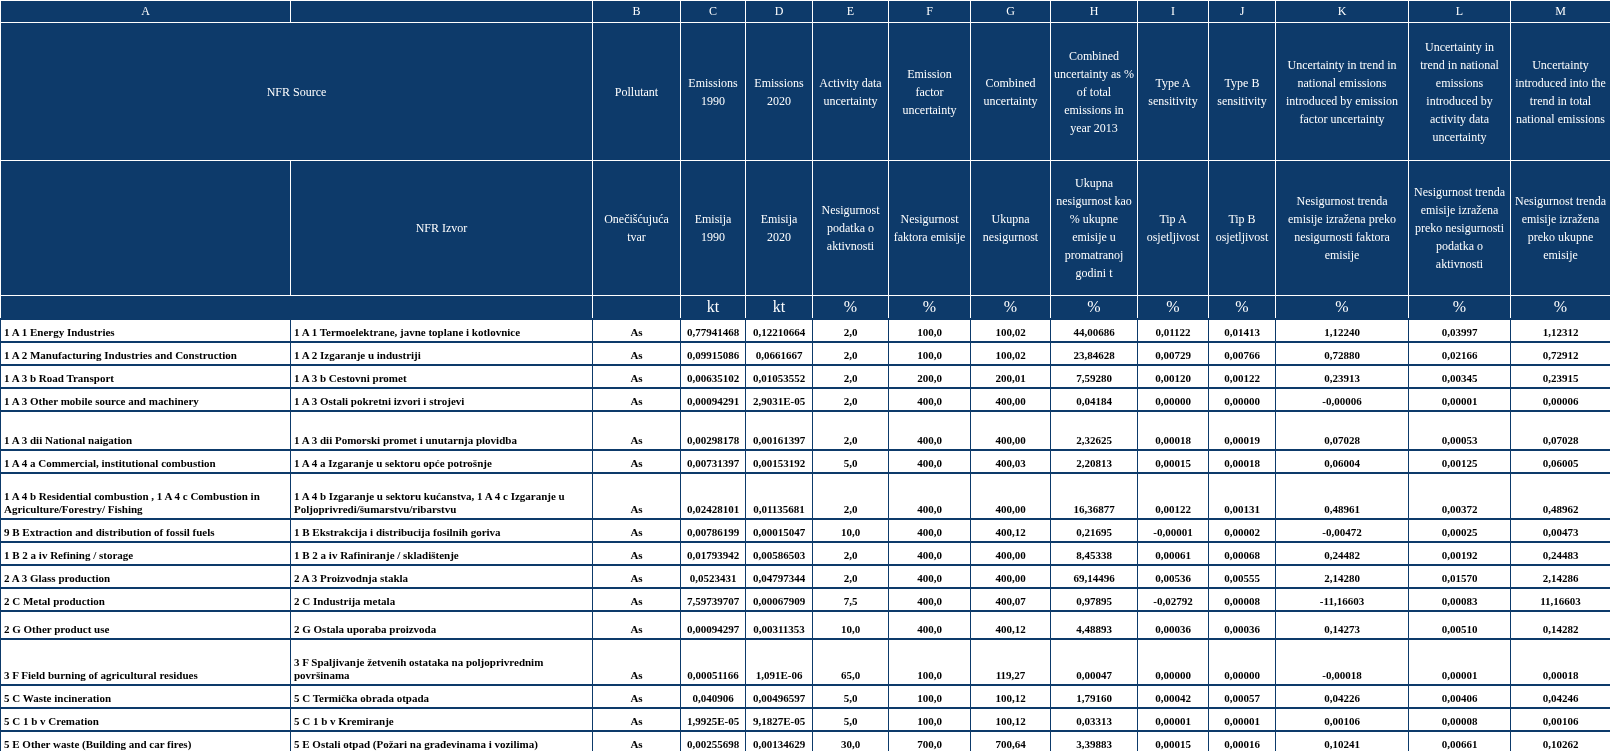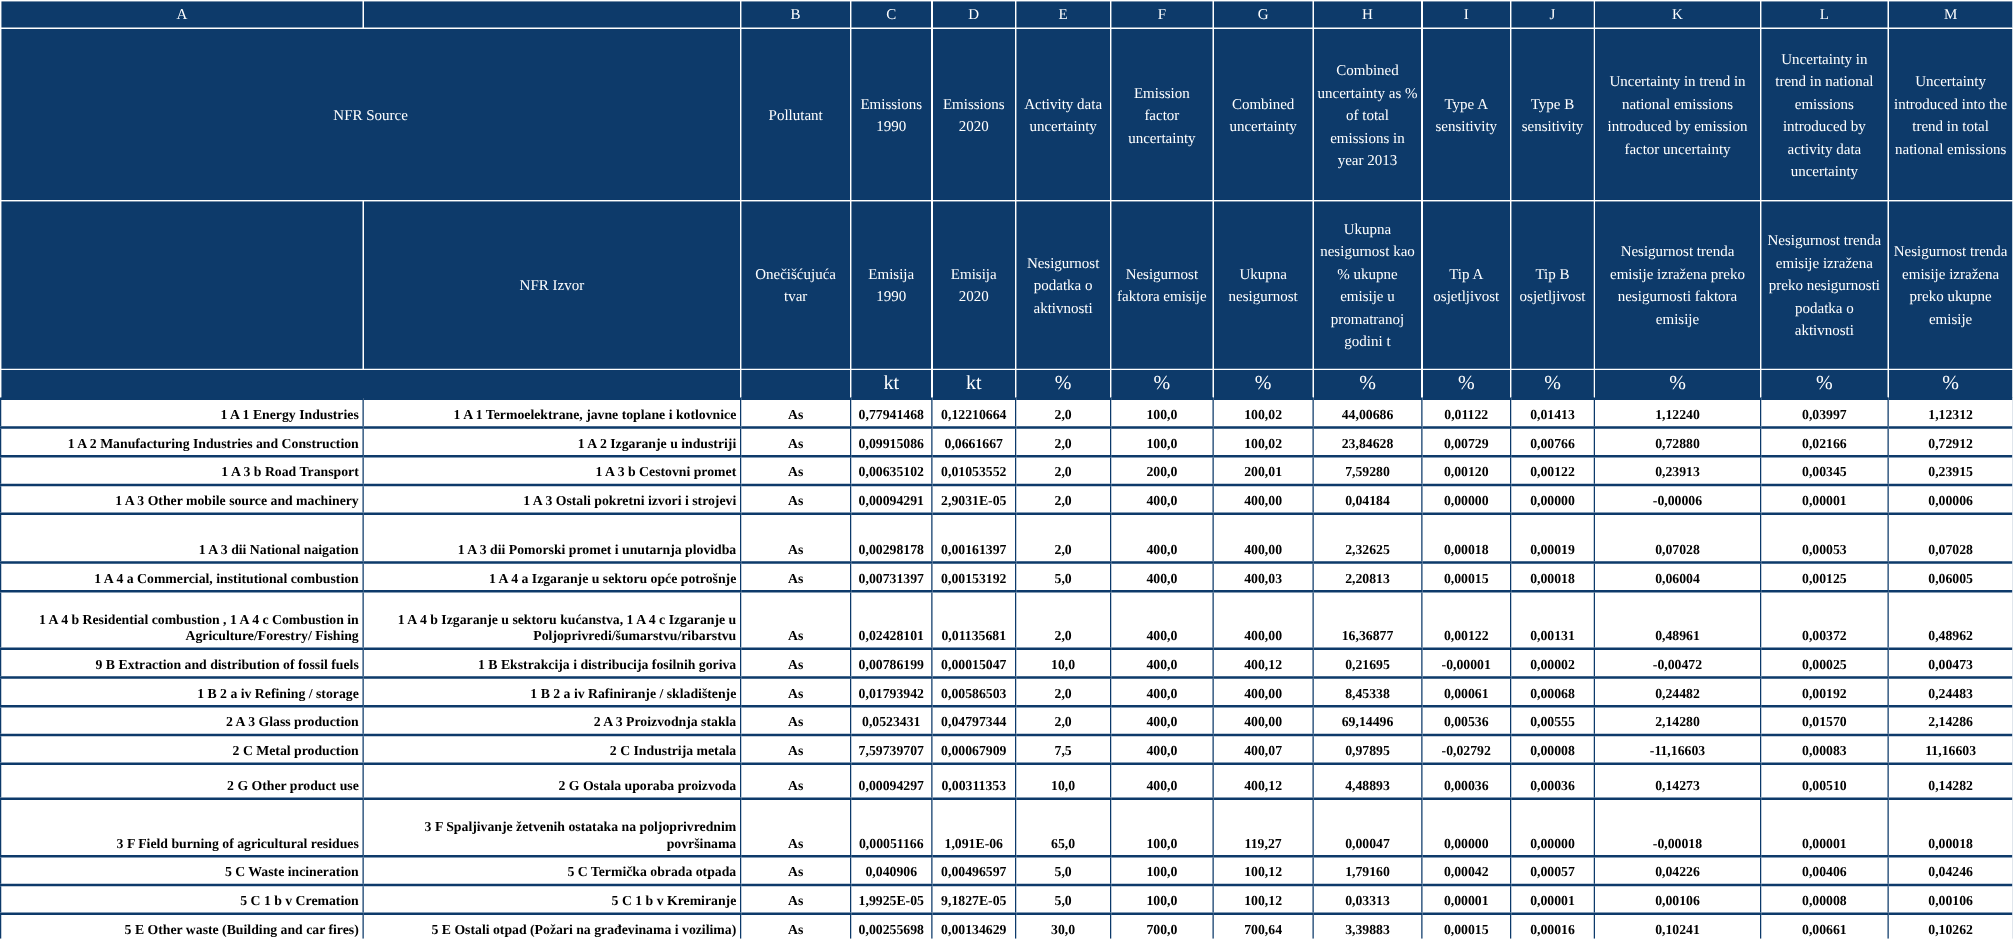--- a/index.html
+++ b/index.html
@@ -20,21 +20,21 @@
   .letter{font-size:12px;line-height:1.1;}
   .unit{font-size:16px;line-height:1.1;}
 
   
   .dcell{
     background:#fff;color:#000;font-weight:bold;font-size:11px;
     border-left:1px solid var(--navy);border-right:1px solid var(--navy);
     border-top:2px solid var(--navy);border-bottom:2px solid var(--navy);
     vertical-align:bottom;text-align:center;padding:1px 2px 2px 2px;line-height:1.18;
   }
-  .dname{text-align:right;padding-left:3px;padding-right:3px;}
+  .dname{text-align:left;padding-left:3px;padding-right:3px;}
 
   
   .tcell{
     background:var(--navy);color:#0ea5e9;font-size:12px;text-align:center;
     vertical-align:middle;border:1px solid #fff;border-top:2px solid var(--navy);
     padding:0 2px;font-weight:normal;line-height:1.1;
   }
 </style>
 </head>
 <body>

